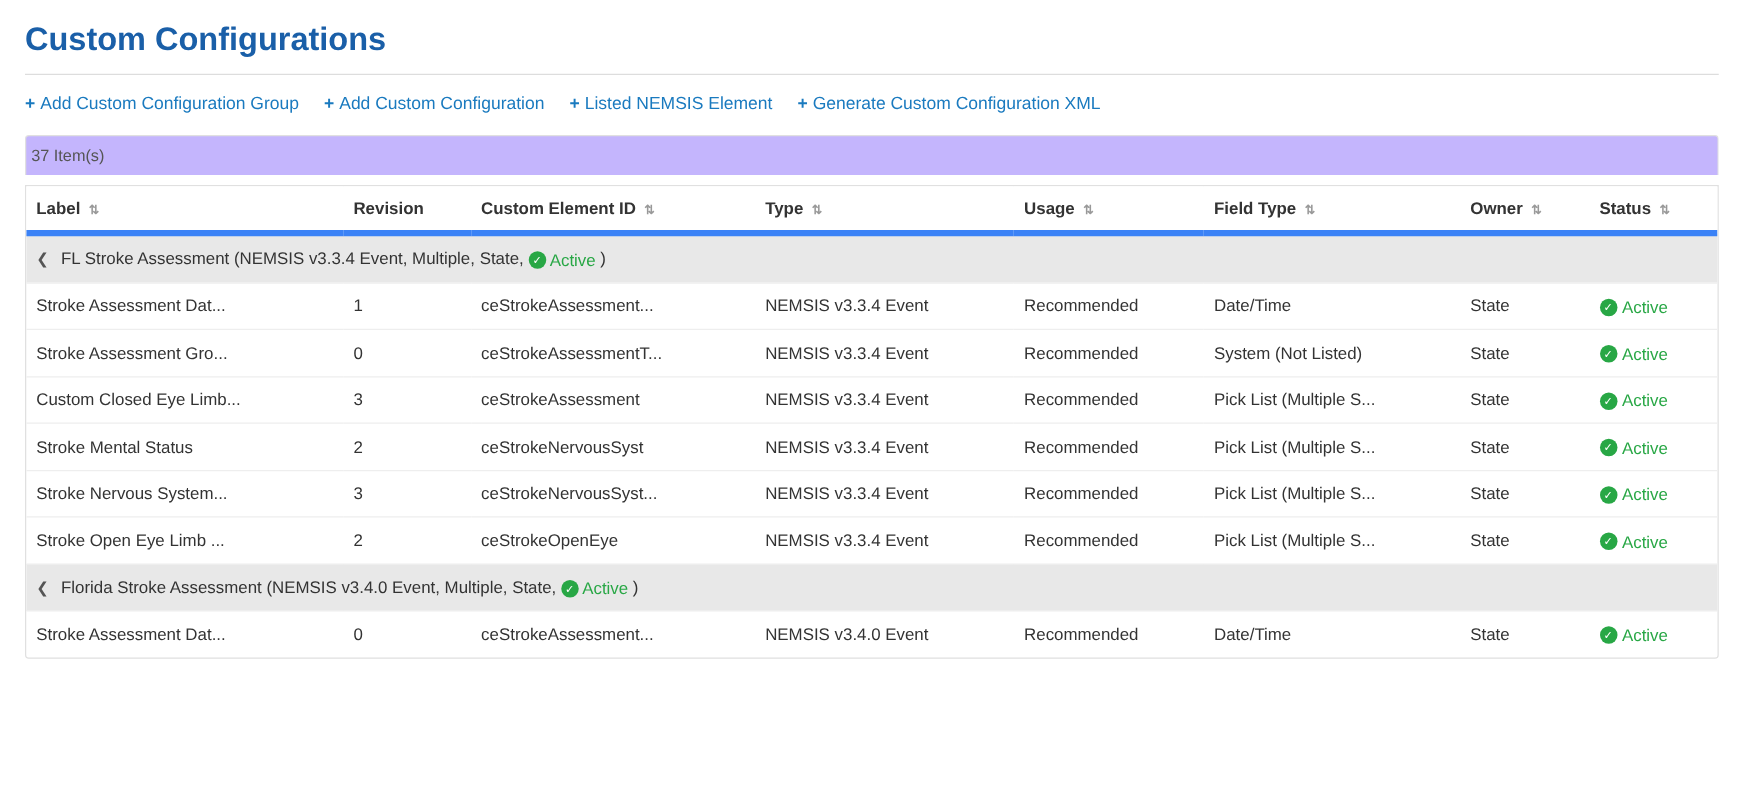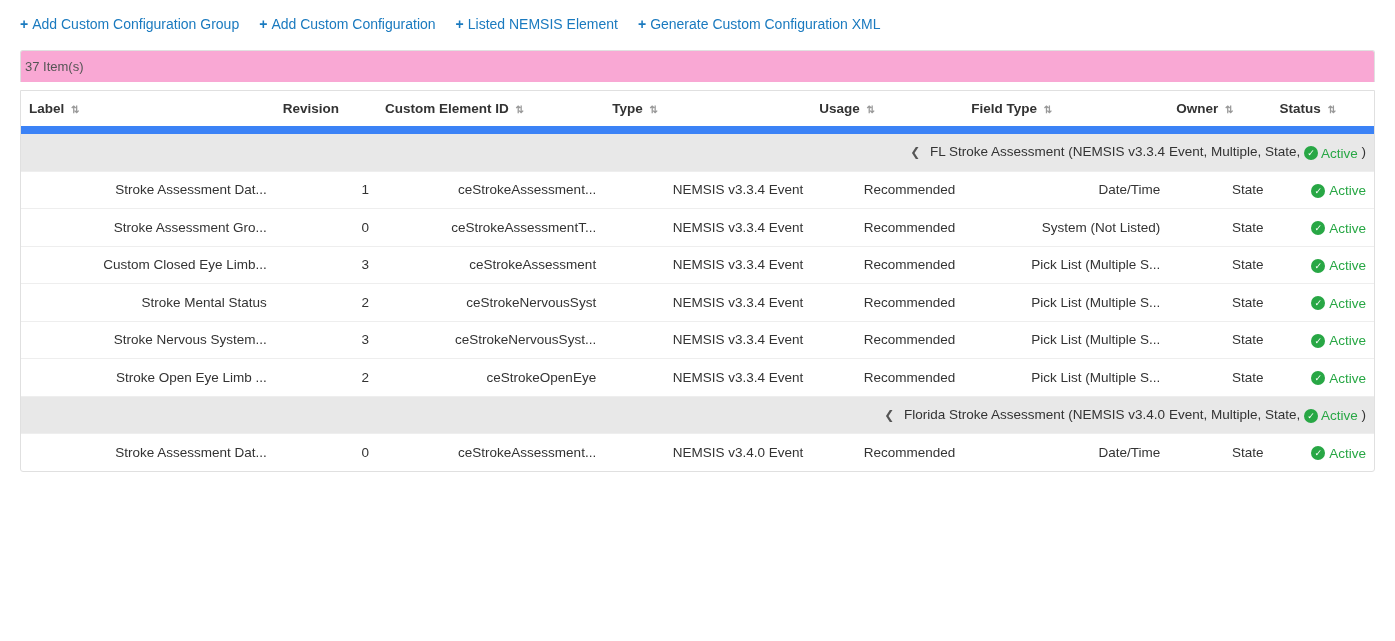--- a/index.html
+++ b/index.html
@@ -35,21 +35,21 @@
 
     .plus-icon { font-weight: bold; margin-right: 2px; }
 
     .item-count {
       font-size: 13px;
       color: #555;
       margin-bottom: 8px;
       padding: 8px 4px;
       border: 1px solid #e0e0e0;
       border-bottom: none;
-      background: #f9a8d4;
+      background: #c4b5fd;
       border-radius: 3px 3px 0 0;
     }
 
     .table-wrapper {
       border: 1px solid #e0e0e0;
       border-radius: 0 0 3px 3px;
       overflow: hidden;
     }
 
     table {
@@ -57,35 +57,34 @@
       border-collapse: collapse;
       font-size: 13.5px;
     }
 
     thead th {
       background: #fff;
       padding: 10px 8px;
       text-align: left;
       font-weight: bold;
       color: #333;
-      border-bottom: 8px solid #3b82f6;
+      border-bottom: 5px solid #3b82f6;
       white-space: nowrap;
       cursor: pointer;
       user-select: none;
     }
 
     thead th .sort-icon {
       font-size: 10px;
       color: #999;
       margin-left: 3px;
     }
 
     tbody tr {
       border-bottom: 1px solid #eee;
-      text-align: right;
     }
 
     tbody tr:last-child {
       border-bottom: none;
     }
 
     tbody td {
       padding: 10px 8px;
       vertical-align: middle;
       color: #333;
@@ -135,20 +134,21 @@
       align-items: center;
       gap: 3px;
       font-size: 13.5px;
     }
   </style>
 </head>
 <body>
 
 <div class="page-container">
 
+  <h1 class="page-title">Custom Configurations</h1>
 
   <div class="toolbar">
     <a class="toolbar-link">
       <span class="plus-icon">+</span>
       <span>Add Custom Configuration Group</span>
     </a>
     <a class="toolbar-link">
       <span class="plus-icon">+</span>
       <span>Add Custom Configuration</span>
     </a>

